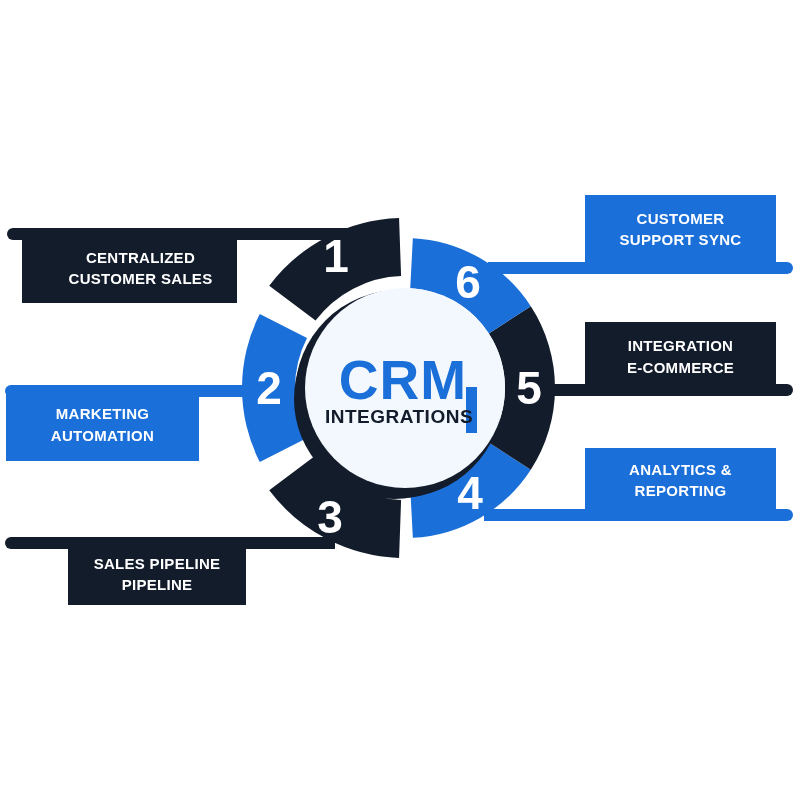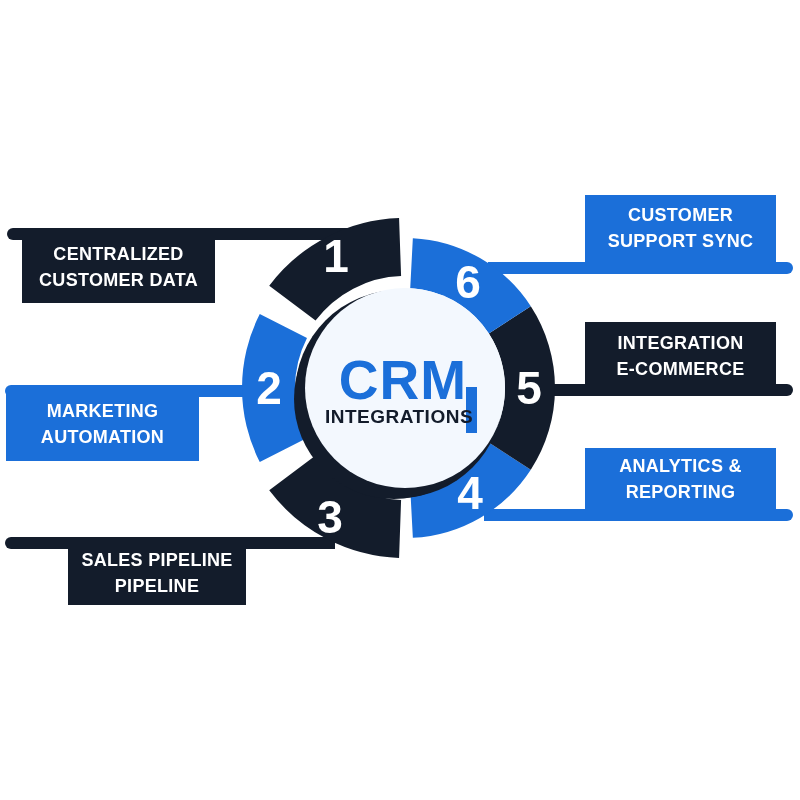--- a/index.html
+++ b/index.html
@@ -9,25 +9,25 @@
     background:#ffffff;
   }
   .stage svg{position:absolute;left:0;top:0;}
   .bar{position:absolute;height:12px;}
   .bar.capL{border-radius:7px 0 0 7px;}
   .bar.capR{border-radius:0 7px 7px 0;}
   .blue{background:var(--blue);}
   .dark{background:var(--dark);}
   .box{
     position:absolute;display:flex;flex-direction:column;align-items:center;justify-content:center;
-    color:var(--label-text);font-weight:bold;font-size:18px;line-height:1.42;
+    color:var(--label-text);font-weight:bold;font-size:15px;line-height:1.42;
     letter-spacing:.3px;text-align:center;white-space:nowrap;
   }
   .b1{left:7px;top:228px;width:343px;}
-  .x1{left:22px;top:233px;width:193px;height:70px;}
+  .x1{left:22px;top:233px;width:193px;height:70px;padding-left:22px;}
   .b2{left:5px;top:385px;width:245px;}
   .x2{left:6px;top:388px;width:193px;height:73px;}
   .b3{left:5px;top:537px;width:330px;}
   .x3{left:22px;top:543px;width:178px;height:62px;margin-left:46px;}
   .b4{left:484px;top:509px;width:309px;}
   .x4{left:585px;top:448px;width:191px;height:64px;justify-content:center;}
   .b5{left:550px;top:384px;width:243px;}
   .x5{left:585px;top:322px;width:191px;height:69px;}
   .b6{left:488px;top:262px;width:305px;}
   .x6{left:585px;top:195px;width:191px;height:68px;}
@@ -50,21 +50,21 @@
   .crm-cursor{position:absolute;left:466px;top:387px;width:11px;height:46px;background:var(--blue);}
 </style>
 </head>
 <body>
 
 <div class="stage">
 
   <div class="bar capL b1 dark"></div>
   <div class="box x1 dark">
     <span>CENTRALIZED</span>
-    <span>CUSTOMER DATA</span>
+    <span>CUSTOMER SALES</span>
   </div>
 
   <div class="bar capL b2 blue"></div>
   <div class="box x2 blue">
     <span>MARKETING</span>
     <span>AUTOMATION</span>
   </div>
 
   <div class="bar capL b3 dark"></div>
   <div class="box x3 dark">

